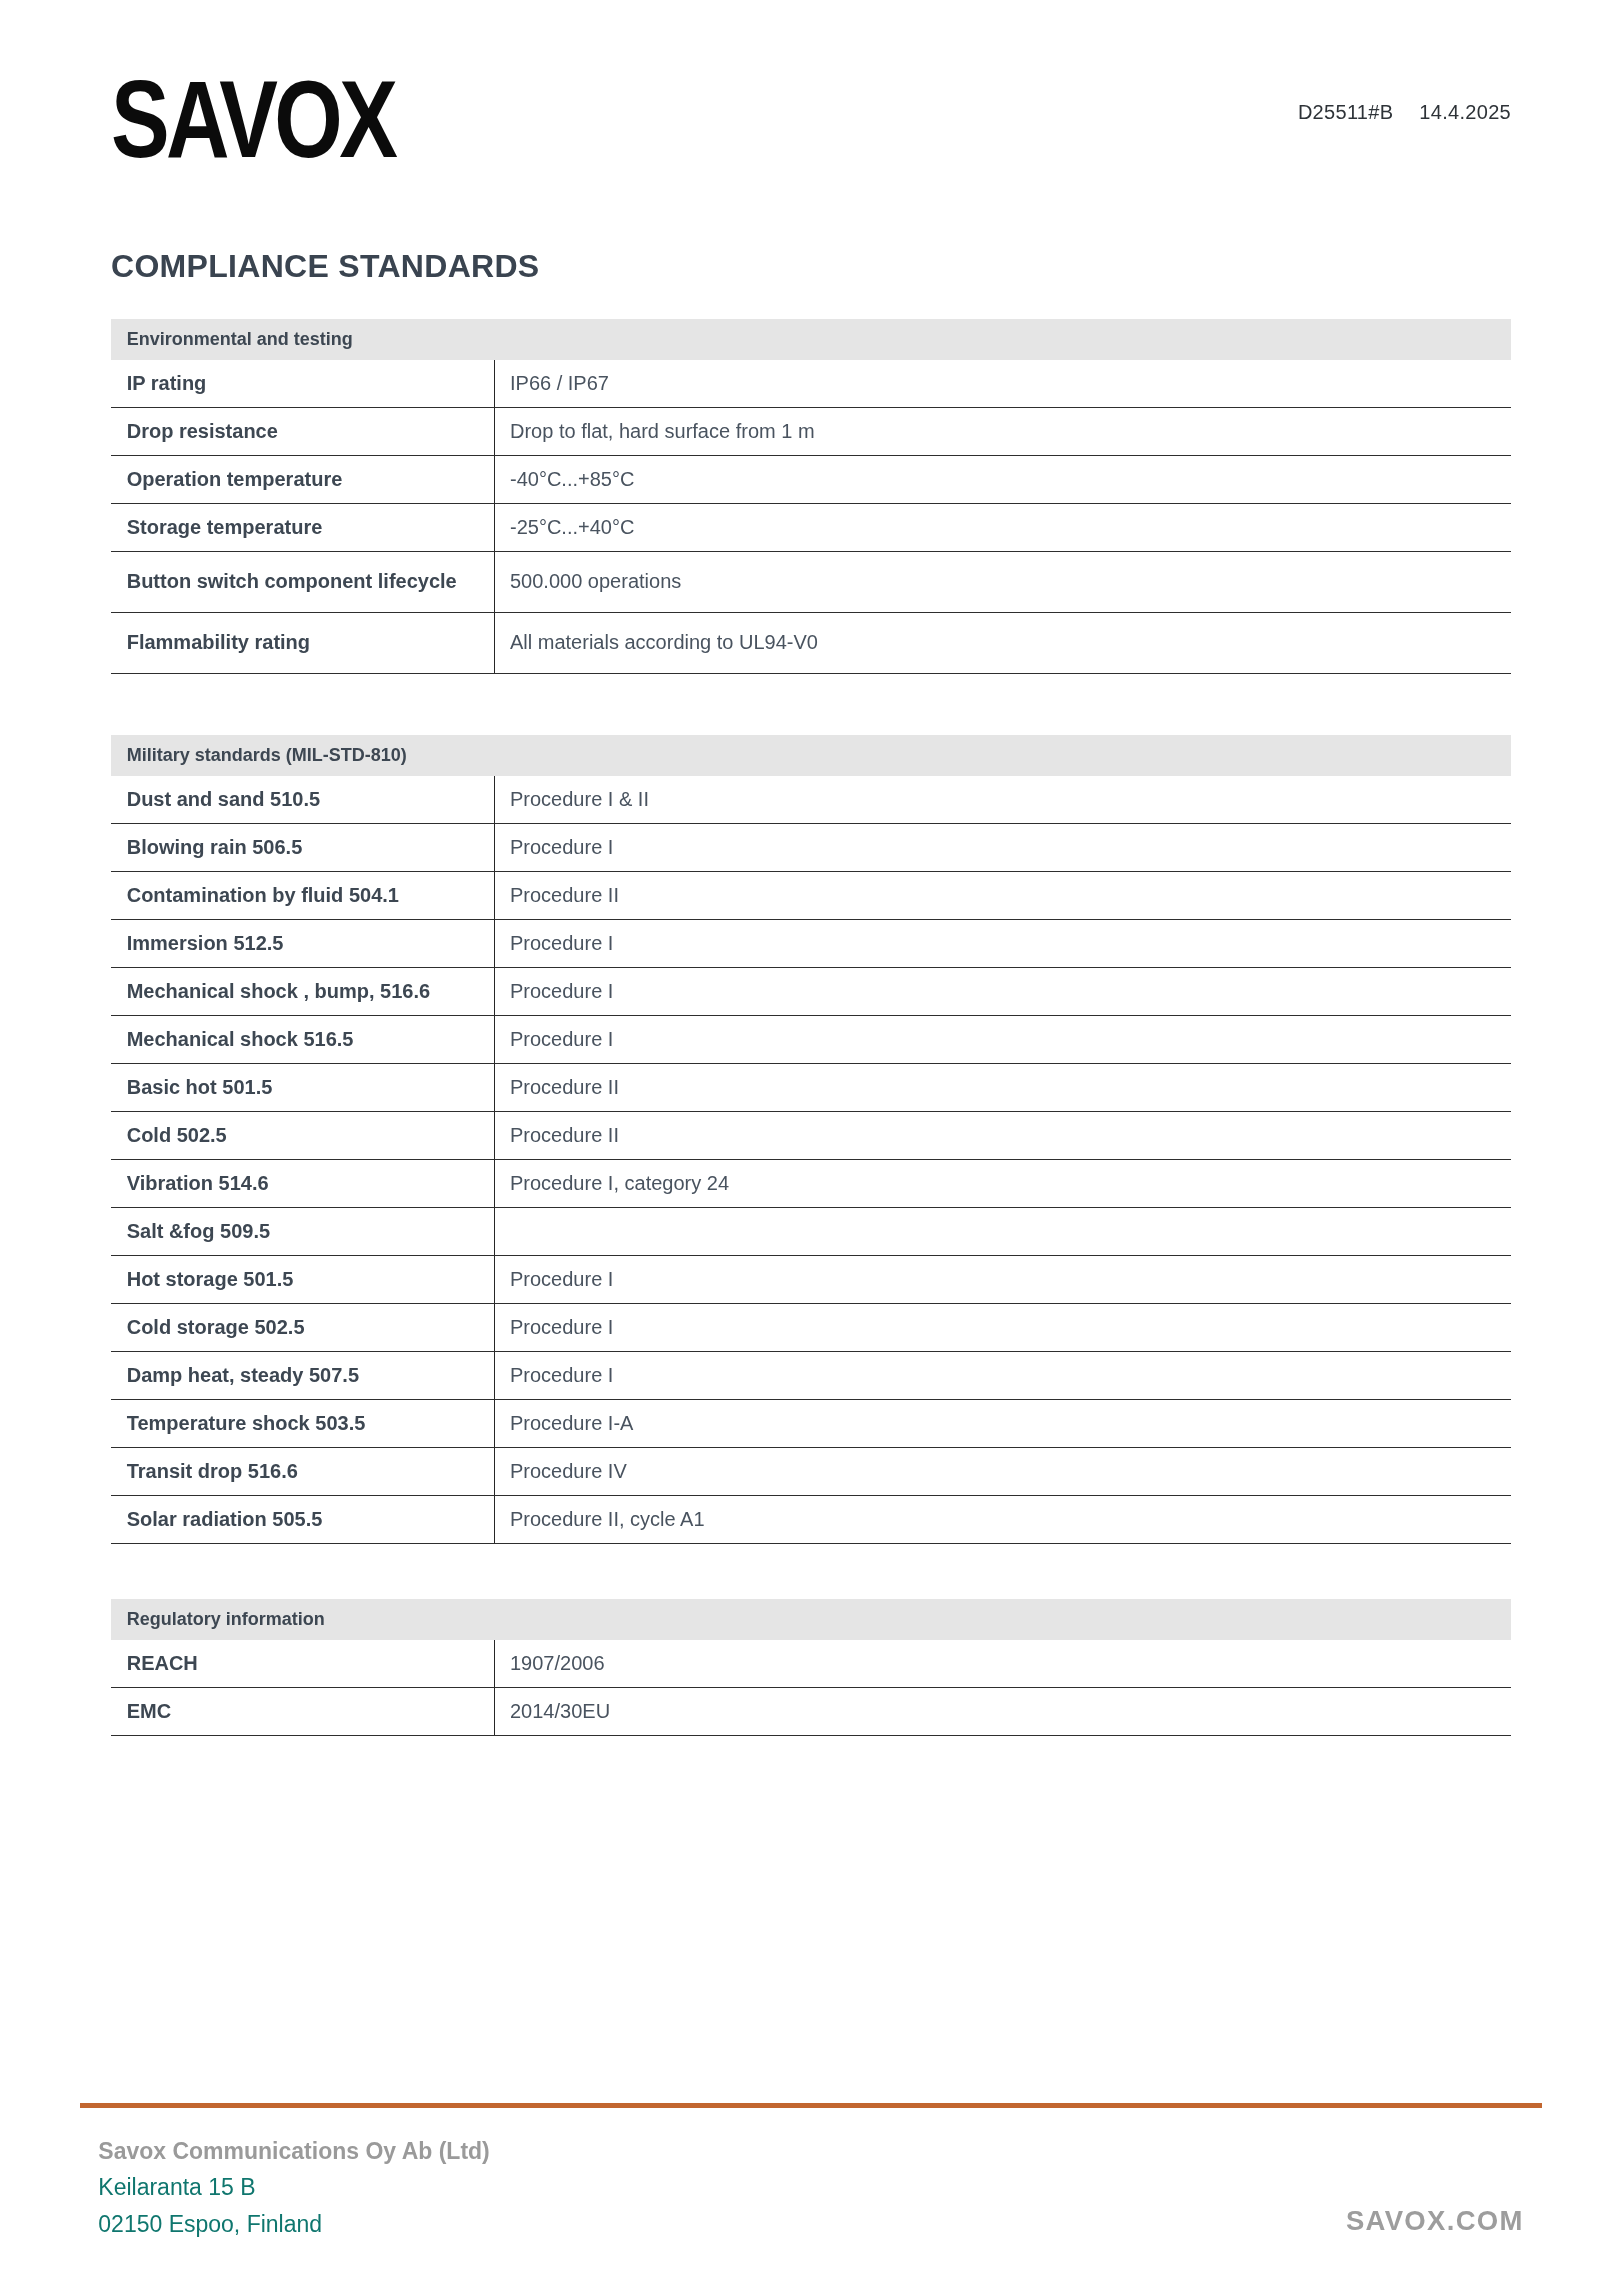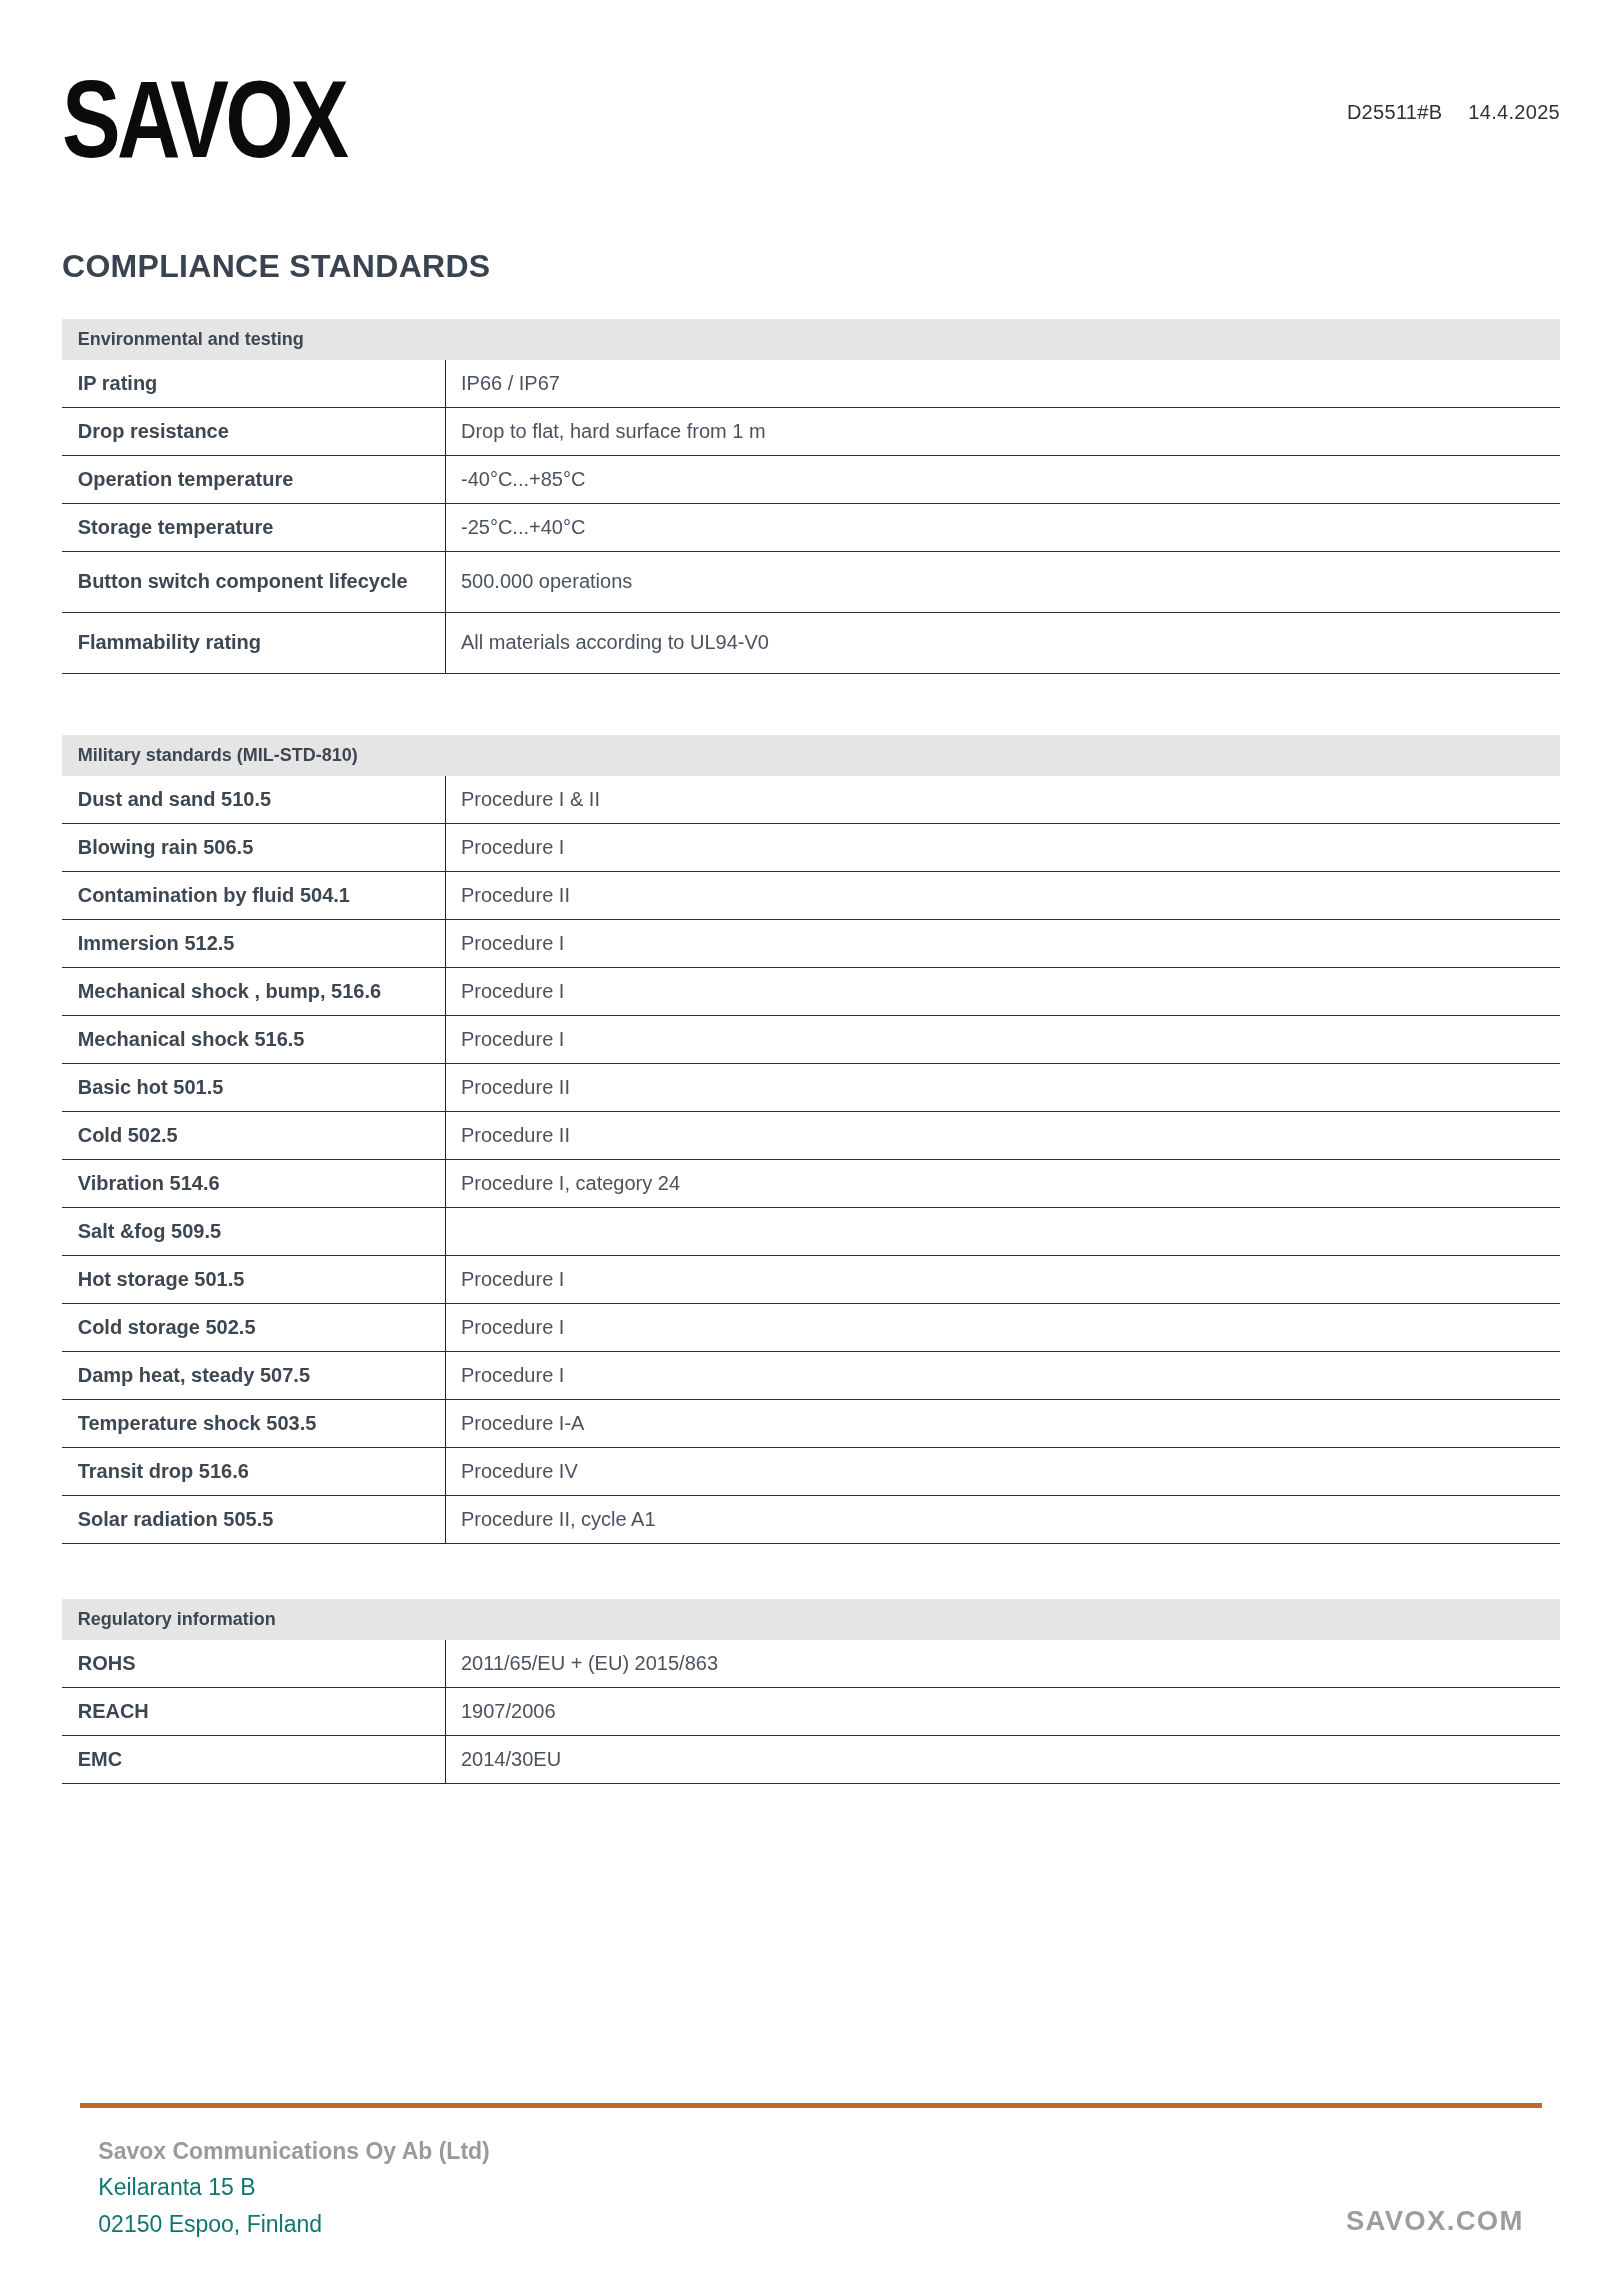--- a/index.html
+++ b/index.html
@@ -3,21 +3,21 @@
 <meta charset="utf-8">
 <style>
   * { margin:0; padding:0; box-sizing:border-box; }
   html,body { background:#ffffff; }
   body {
     width:1622px; height:2295px;
     position:relative;
     font-family:"Liberation Sans", sans-serif;
     color:#3D4752;
   }
-  .content { padding:0 62px; }
+  .content { padding:0 111px; }
 
   
   .header { display:flex; justify-content:space-between; align-items:flex-start; padding-top:72px; }
   .logo {
     font-size:110px; font-weight:800; line-height:0.85;
     letter-spacing:-4.6px; color:#0B0B0B;
     transform:scaleX(0.80); transform-origin:left top;
     white-space:nowrap;
   }
   .docref { padding-top:29px; display:flex; gap:26px; font-size:20px; color:#2E3338; letter-spacing:0.3px; }
@@ -168,24 +168,20 @@
     <div class="cell-label">Solar radiation 505.5</div>
     <div class="cell-value">Procedure II, cycle A1</div>
   </div>
       </div>
   </section>
 
   <section class="spec-table t-reg">
     <div class="table-bar">Regulatory information</div>
     <div class="table-rows">
         <div class="trow">
-    <div class="cell-label">ROHS</div>
-    <div class="cell-value">2011/65/EU + (EU) 2015/863</div>
-  </div>
-        <div class="trow">
     <div class="cell-label">REACH</div>
     <div class="cell-value">1907/2006</div>
   </div>
         <div class="trow">
     <div class="cell-label">EMC</div>
     <div class="cell-value">2014/30EU</div>
   </div>
       </div>
   </section>
 

